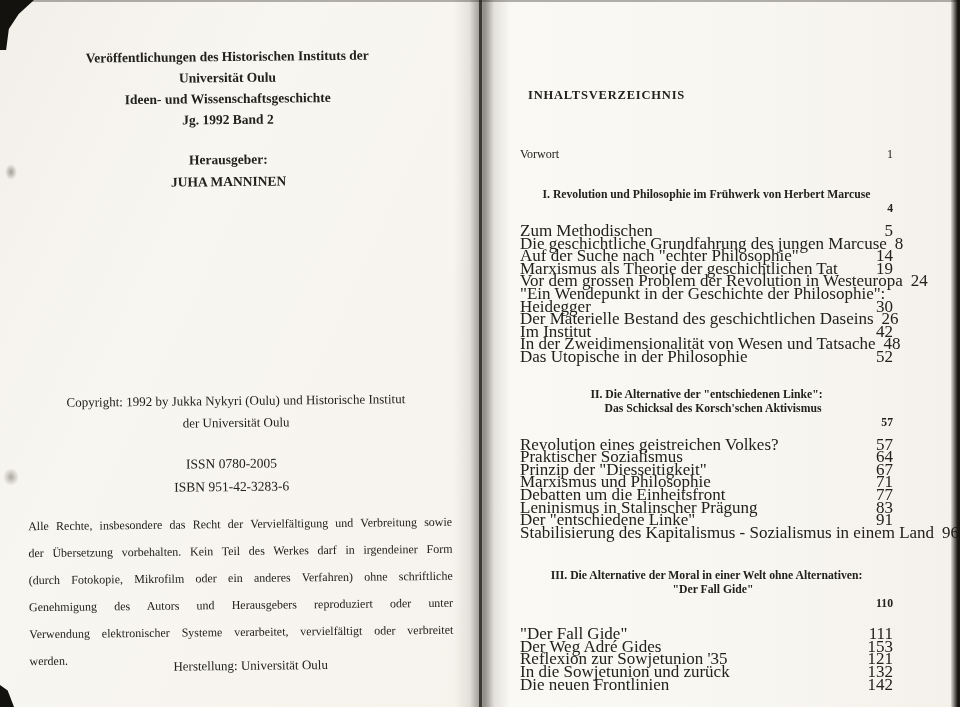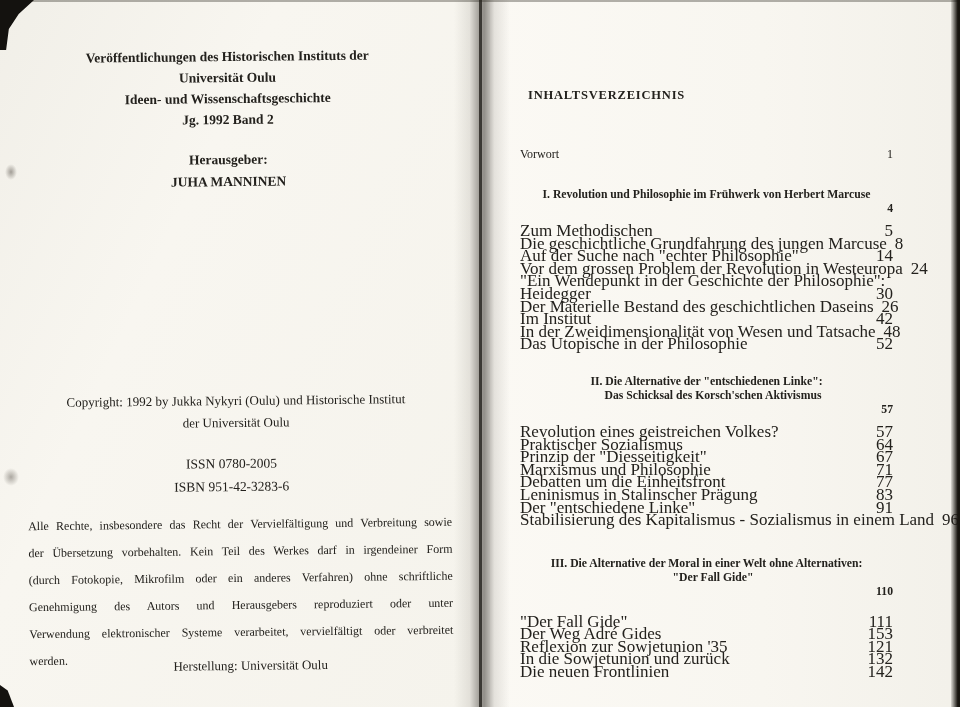--- a/index.html
+++ b/index.html
@@ -134,20 +134,26 @@
               </div>
             </div>
             <div class="toc-entry">
               <div class="toc-line">
                 <span class="lbl">Auf der Suche nach "echter Philosophie"</span>
                 <span class="pg">14</span>
               </div>
             </div>
             <div class="toc-entry">
               <div class="toc-line">
+                <span class="lbl">Marxismus als Theorie der geschichtlichen Tat</span>
+                <span class="pg">19</span>
+              </div>
+            </div>
+            <div class="toc-entry">
+              <div class="toc-line">
                 <span class="lbl">Vor dem grossen Problem der Revolution in Westeuropa</span>
                 <span class="pg">24</span>
               </div>
             </div>
             <div class="toc-entry">
               <div class="toc-line">
                 <span class="lbl">"Ein Wendepunkt in der Geschichte der Philosophie":</span>
               </div>
               <div class="toc-line">
                 <span class="lbl">Heidegger</span>

